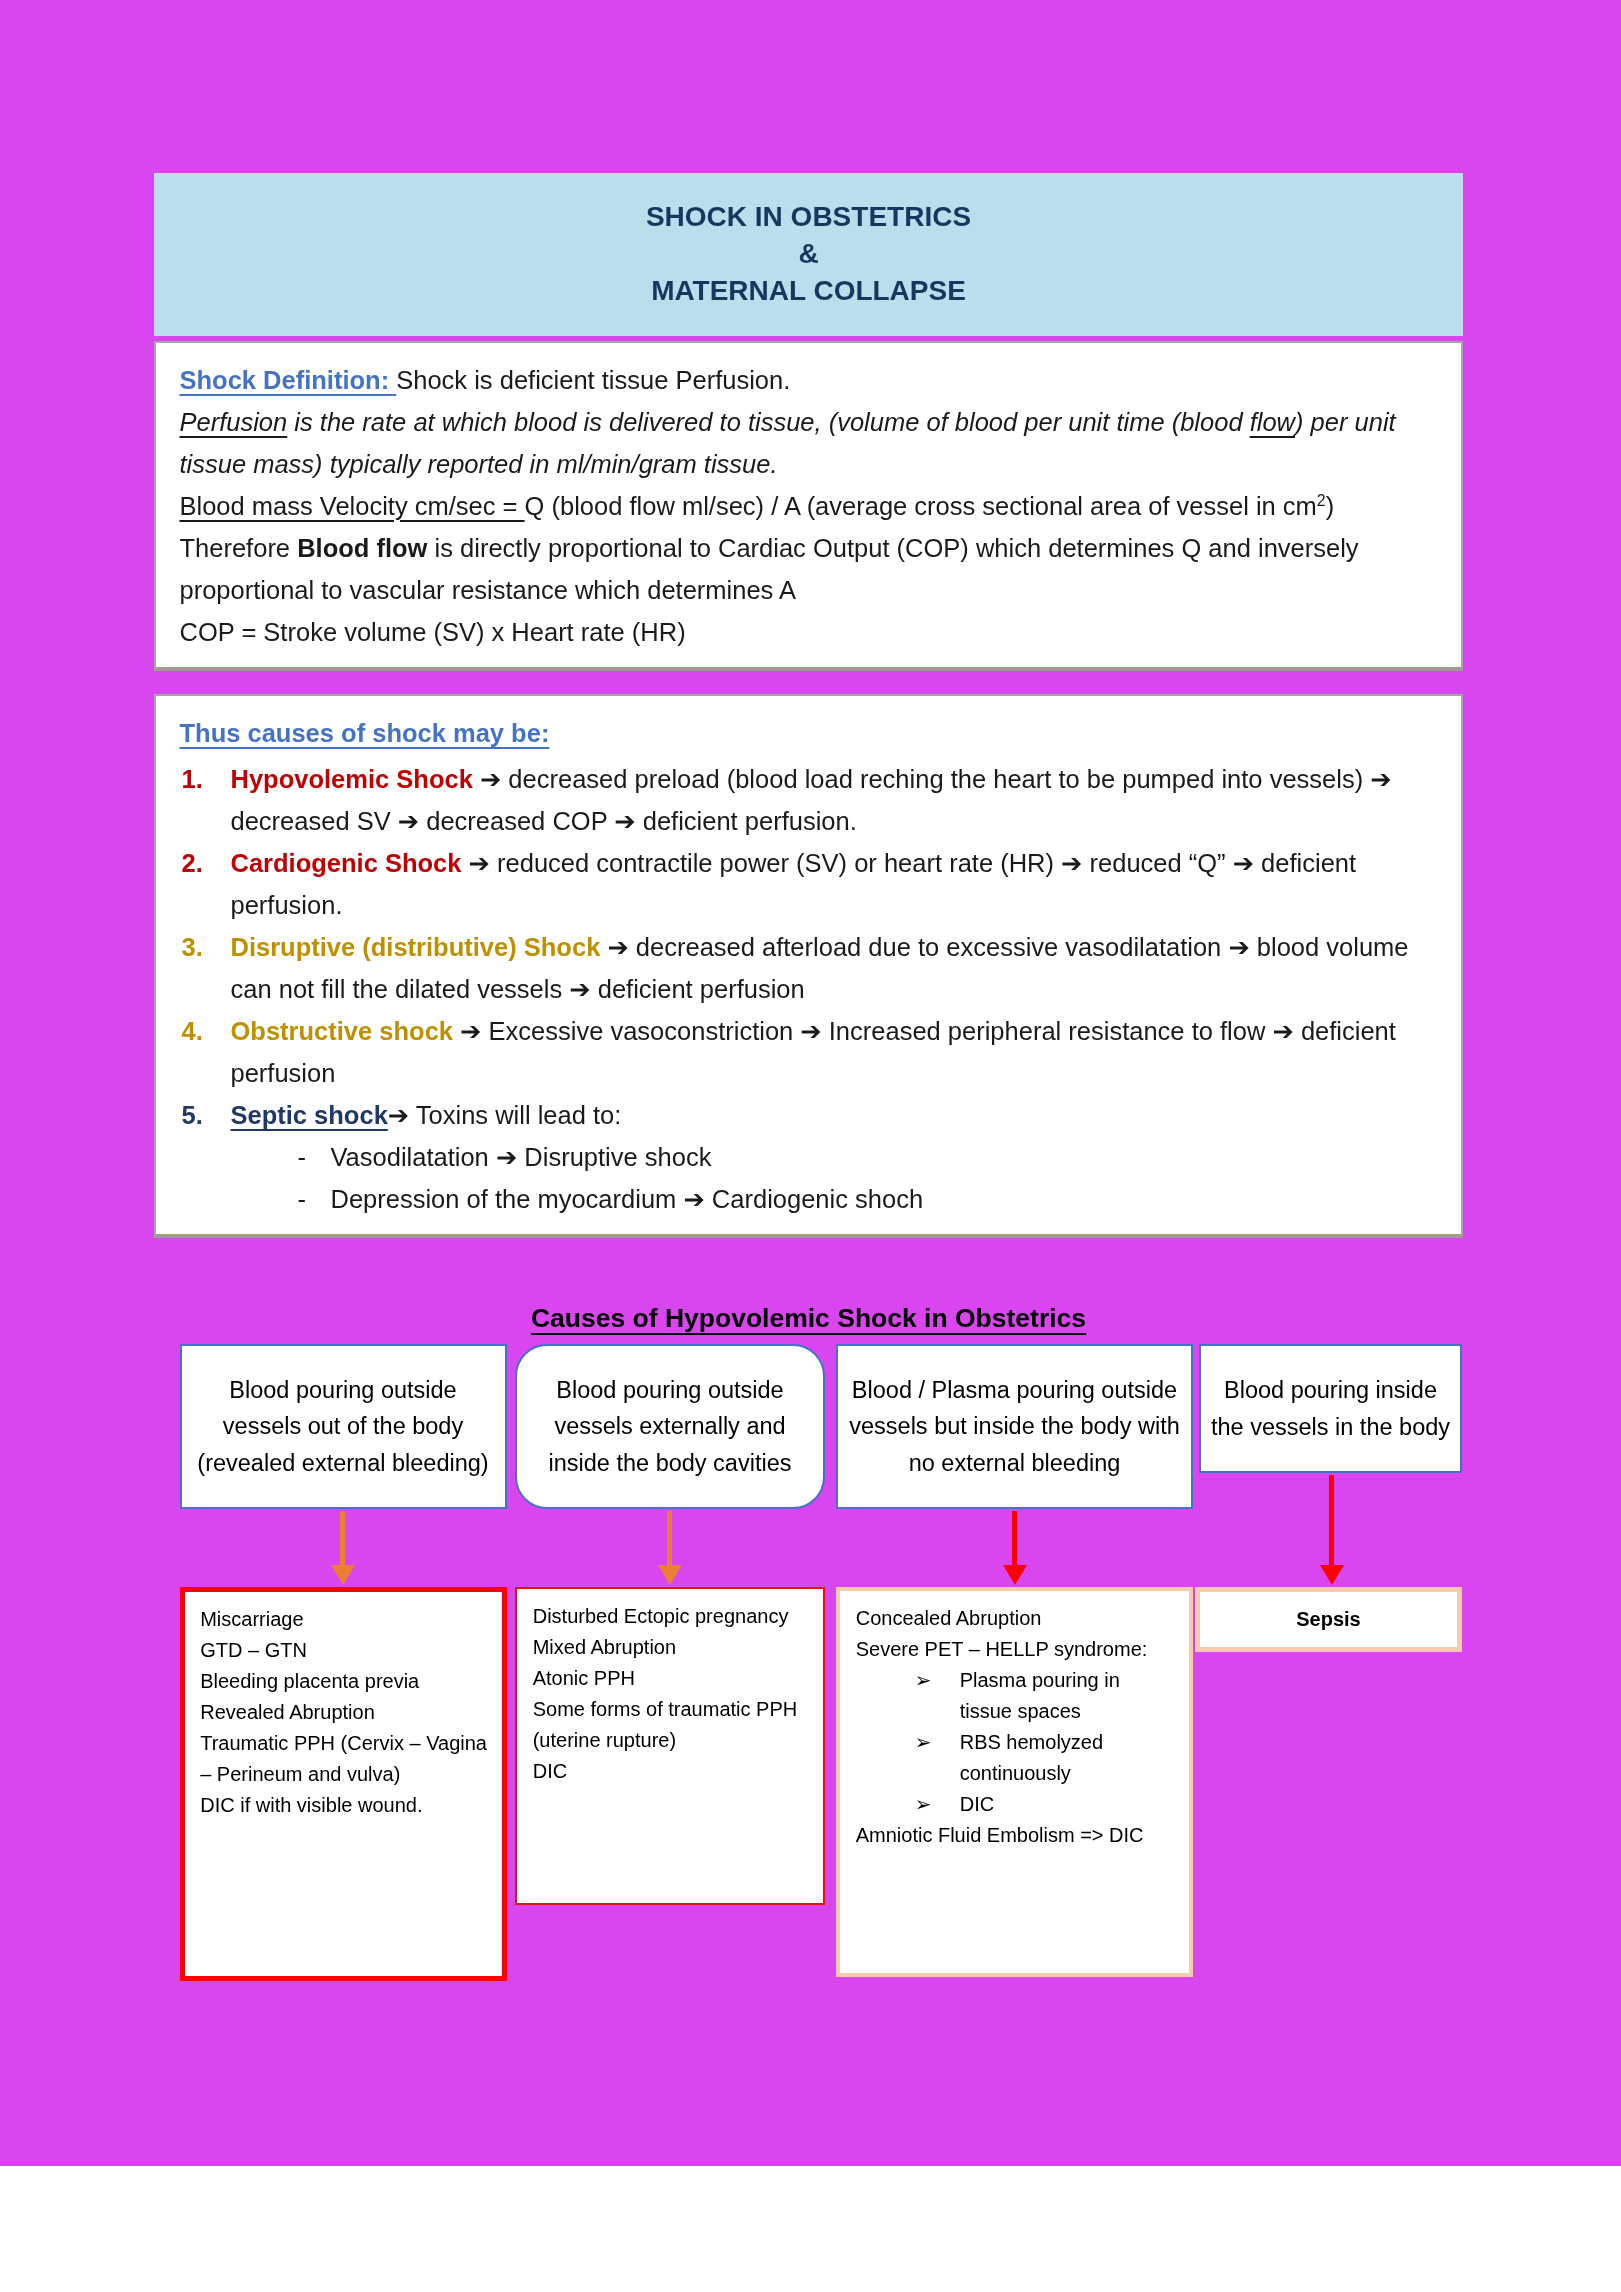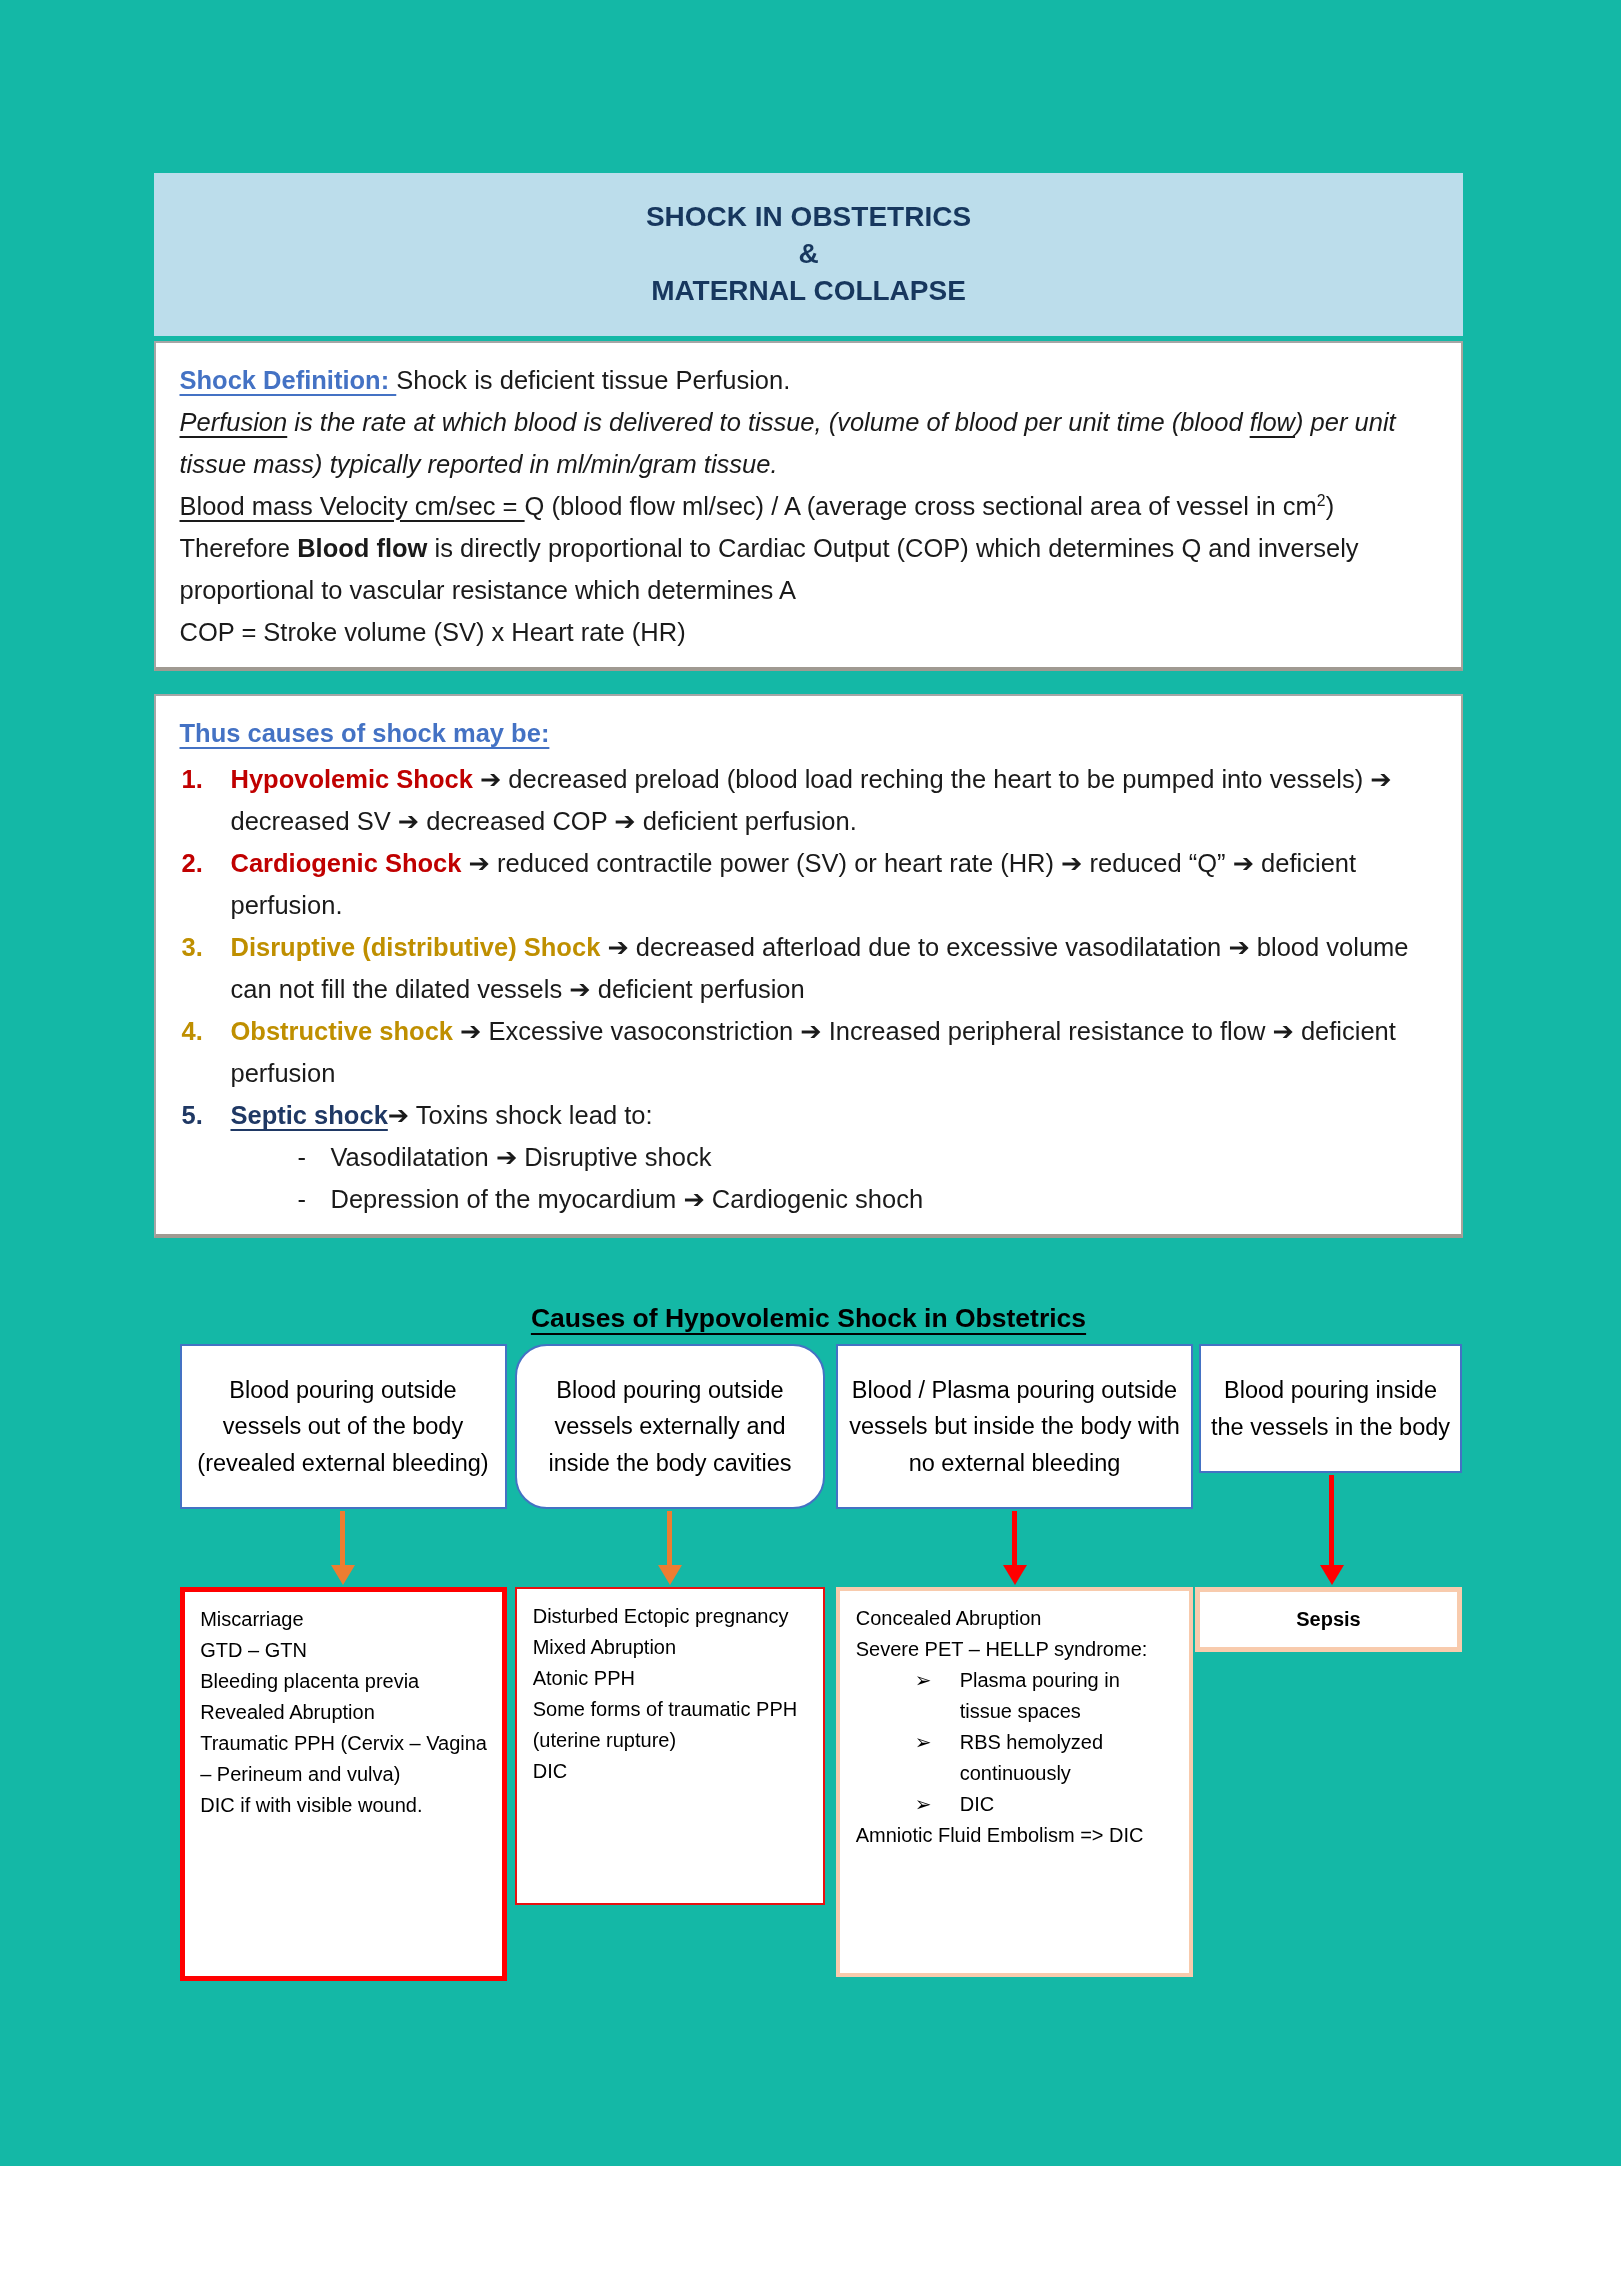--- a/index.html
+++ b/index.html
@@ -1,19 +1,19 @@
 <!DOCTYPE html>
 <html><head>
 <meta charset="utf-8">
 <style>
   html,body{margin:0;padding:0;background:#ffffff;}
   .page{
     position:relative;
     width:1621px;height:2166px;
-    background:#14b8a6;
+    background:#d946ef;
     font-family:"Liberation Sans", sans-serif;
     color:#1a1a1a;
     overflow:hidden;
   }
   .content{position:absolute;left:154px;top:173px;width:1309px;}
 
   
   .banner{
     background:#bcddeb;
     height:163px;
@@ -143,21 +143,21 @@
         <span class="bold gold">Disruptive (distributive) Shock</span><span> ➔ decreased afterload due to excessive vasodilatation ➔ blood volume can not fill the dilated vessels ➔ deficient perfusion</span>
       </div>
 
       <div class="cause">
         <span class="num gold">4.</span>
         <span class="bold gold">Obstructive shock</span><span> ➔ Excessive vasoconstriction ➔ Increased peripheral resistance to flow ➔ deficient perfusion</span>
       </div>
 
       <div class="cause">
         <span class="num navy">5.</span>
-        <span class="bold navy u">Septic shock</span><span>➔ Toxins shock lead to:</span>
+        <span class="bold navy u">Septic shock</span><span>➔ Toxins will lead to:</span>
       </div>
 
       <div class="sub-item"><span class="dash">-</span><span>Vasodilatation ➔ Disruptive shock</span></div>
       <div class="sub-item"><span class="dash">-</span><span>Depression of the myocardium ➔ Cardiogenic shoch</span></div>
     </div>
 
     <div class="flow-heading"><span>Causes of Hypovolemic Shock in Obstetrics</span></div>
 
     <div class="flow">
 

